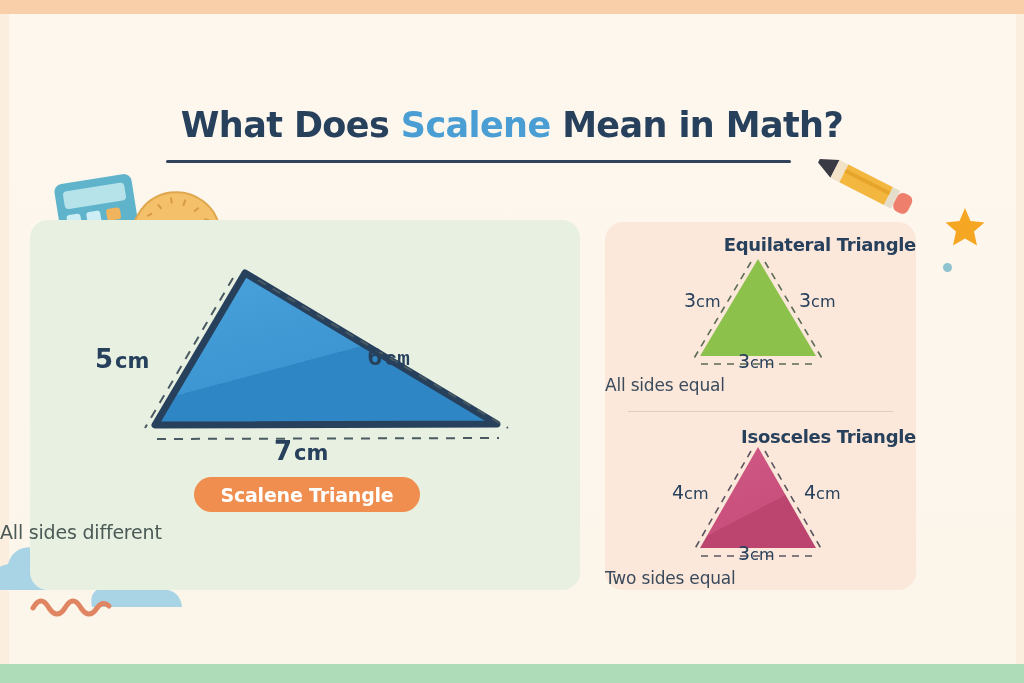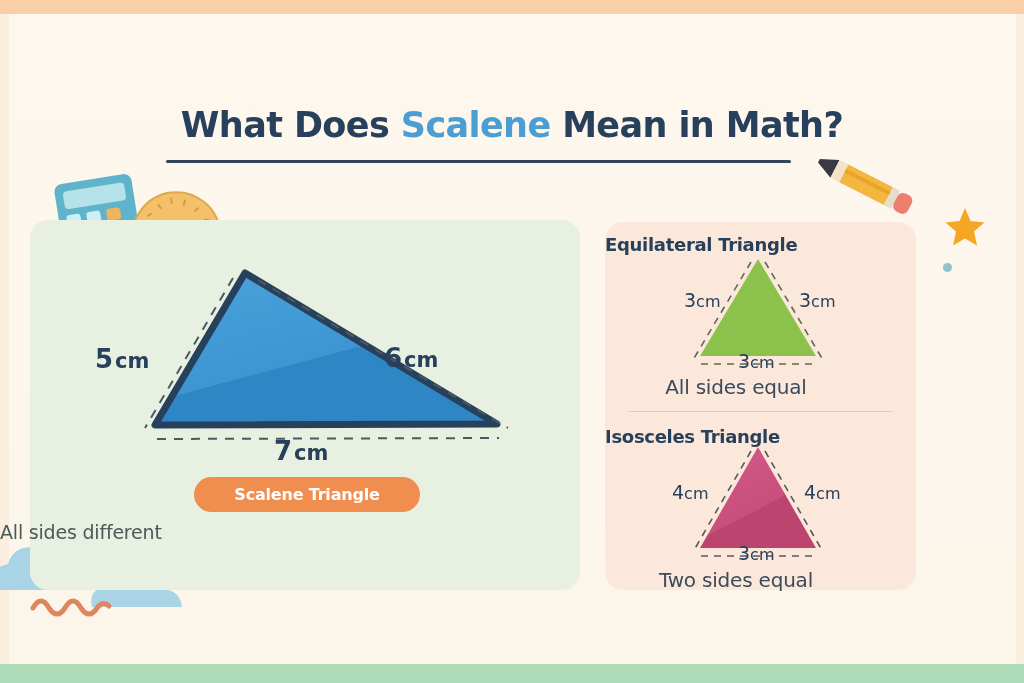--- a/index.html
+++ b/index.html
@@ -100,69 +100,69 @@
     font-weight: bold;
     font-family: "DejaVu Sans", sans-serif;
     white-space: nowrap;
     line-height: 1;
     margin-top: 13px;
   }
   .dim-label .num { font-size: 26px; }
   .dim-label .unit { font-size: 21px; margin-left: 2px; }
 
   #label-5cm { left: 95px; top: 333px; }
-  #label-6cm { left: 384px; top: 332px; }
+  #label-6cm { left: 367px; top: 332px; font-family: Liberation Mono, monospace; }
   #label-7cm { left: 274px; top: 425px; }
 
   
   #scalene-badge {
     position: absolute;
     left: 194px; top: 477px;
     width: 226px; height: 35px;
     background: #ef8e4e;
     border-radius: 18px;
     display: flex;
     align-items: center;
     justify-content: center;
     color: #ffffff;
-    font-size: 16px;
+    font-size: 19px;
     font-weight: bold;
     letter-spacing: -0.2px;
   }
   #scalene-caption {
     position: absolute;
     left: 0; top: 521px;
     width: 610px;
     text-align: left;
     color: #4b5a56;
     font-size: 19px;
     letter-spacing: -0.2px;
   }
 
   
   .type-heading {
     position: absolute;
     width: 311px;
     left: 605px;
-    text-align: left;
+    text-align: right;
     color: #27405c;
     font-size: 18px;
     font-weight: bold;
     letter-spacing: -0.3px;
   }
   #equilateral-heading { top: 234px; }
   #isosceles-heading { top: 426px; }
 
   .type-caption {
     position: absolute;
     width: 262px;
     left: 605px;
-    text-align: center;
+    text-align: left;
     color: #3b4a5c;
-    font-size: 20px;
+    font-size: 17px;
     letter-spacing: -0.2px;
   }
   #equilateral-caption { top: 375px; }
   #isosceles-caption { top: 568px; }
 
   #panel-divider {
     position: absolute;
     left: 628px; top: 411px;
     width: 265px; height: 1px;
     background: #e2cdbb;

